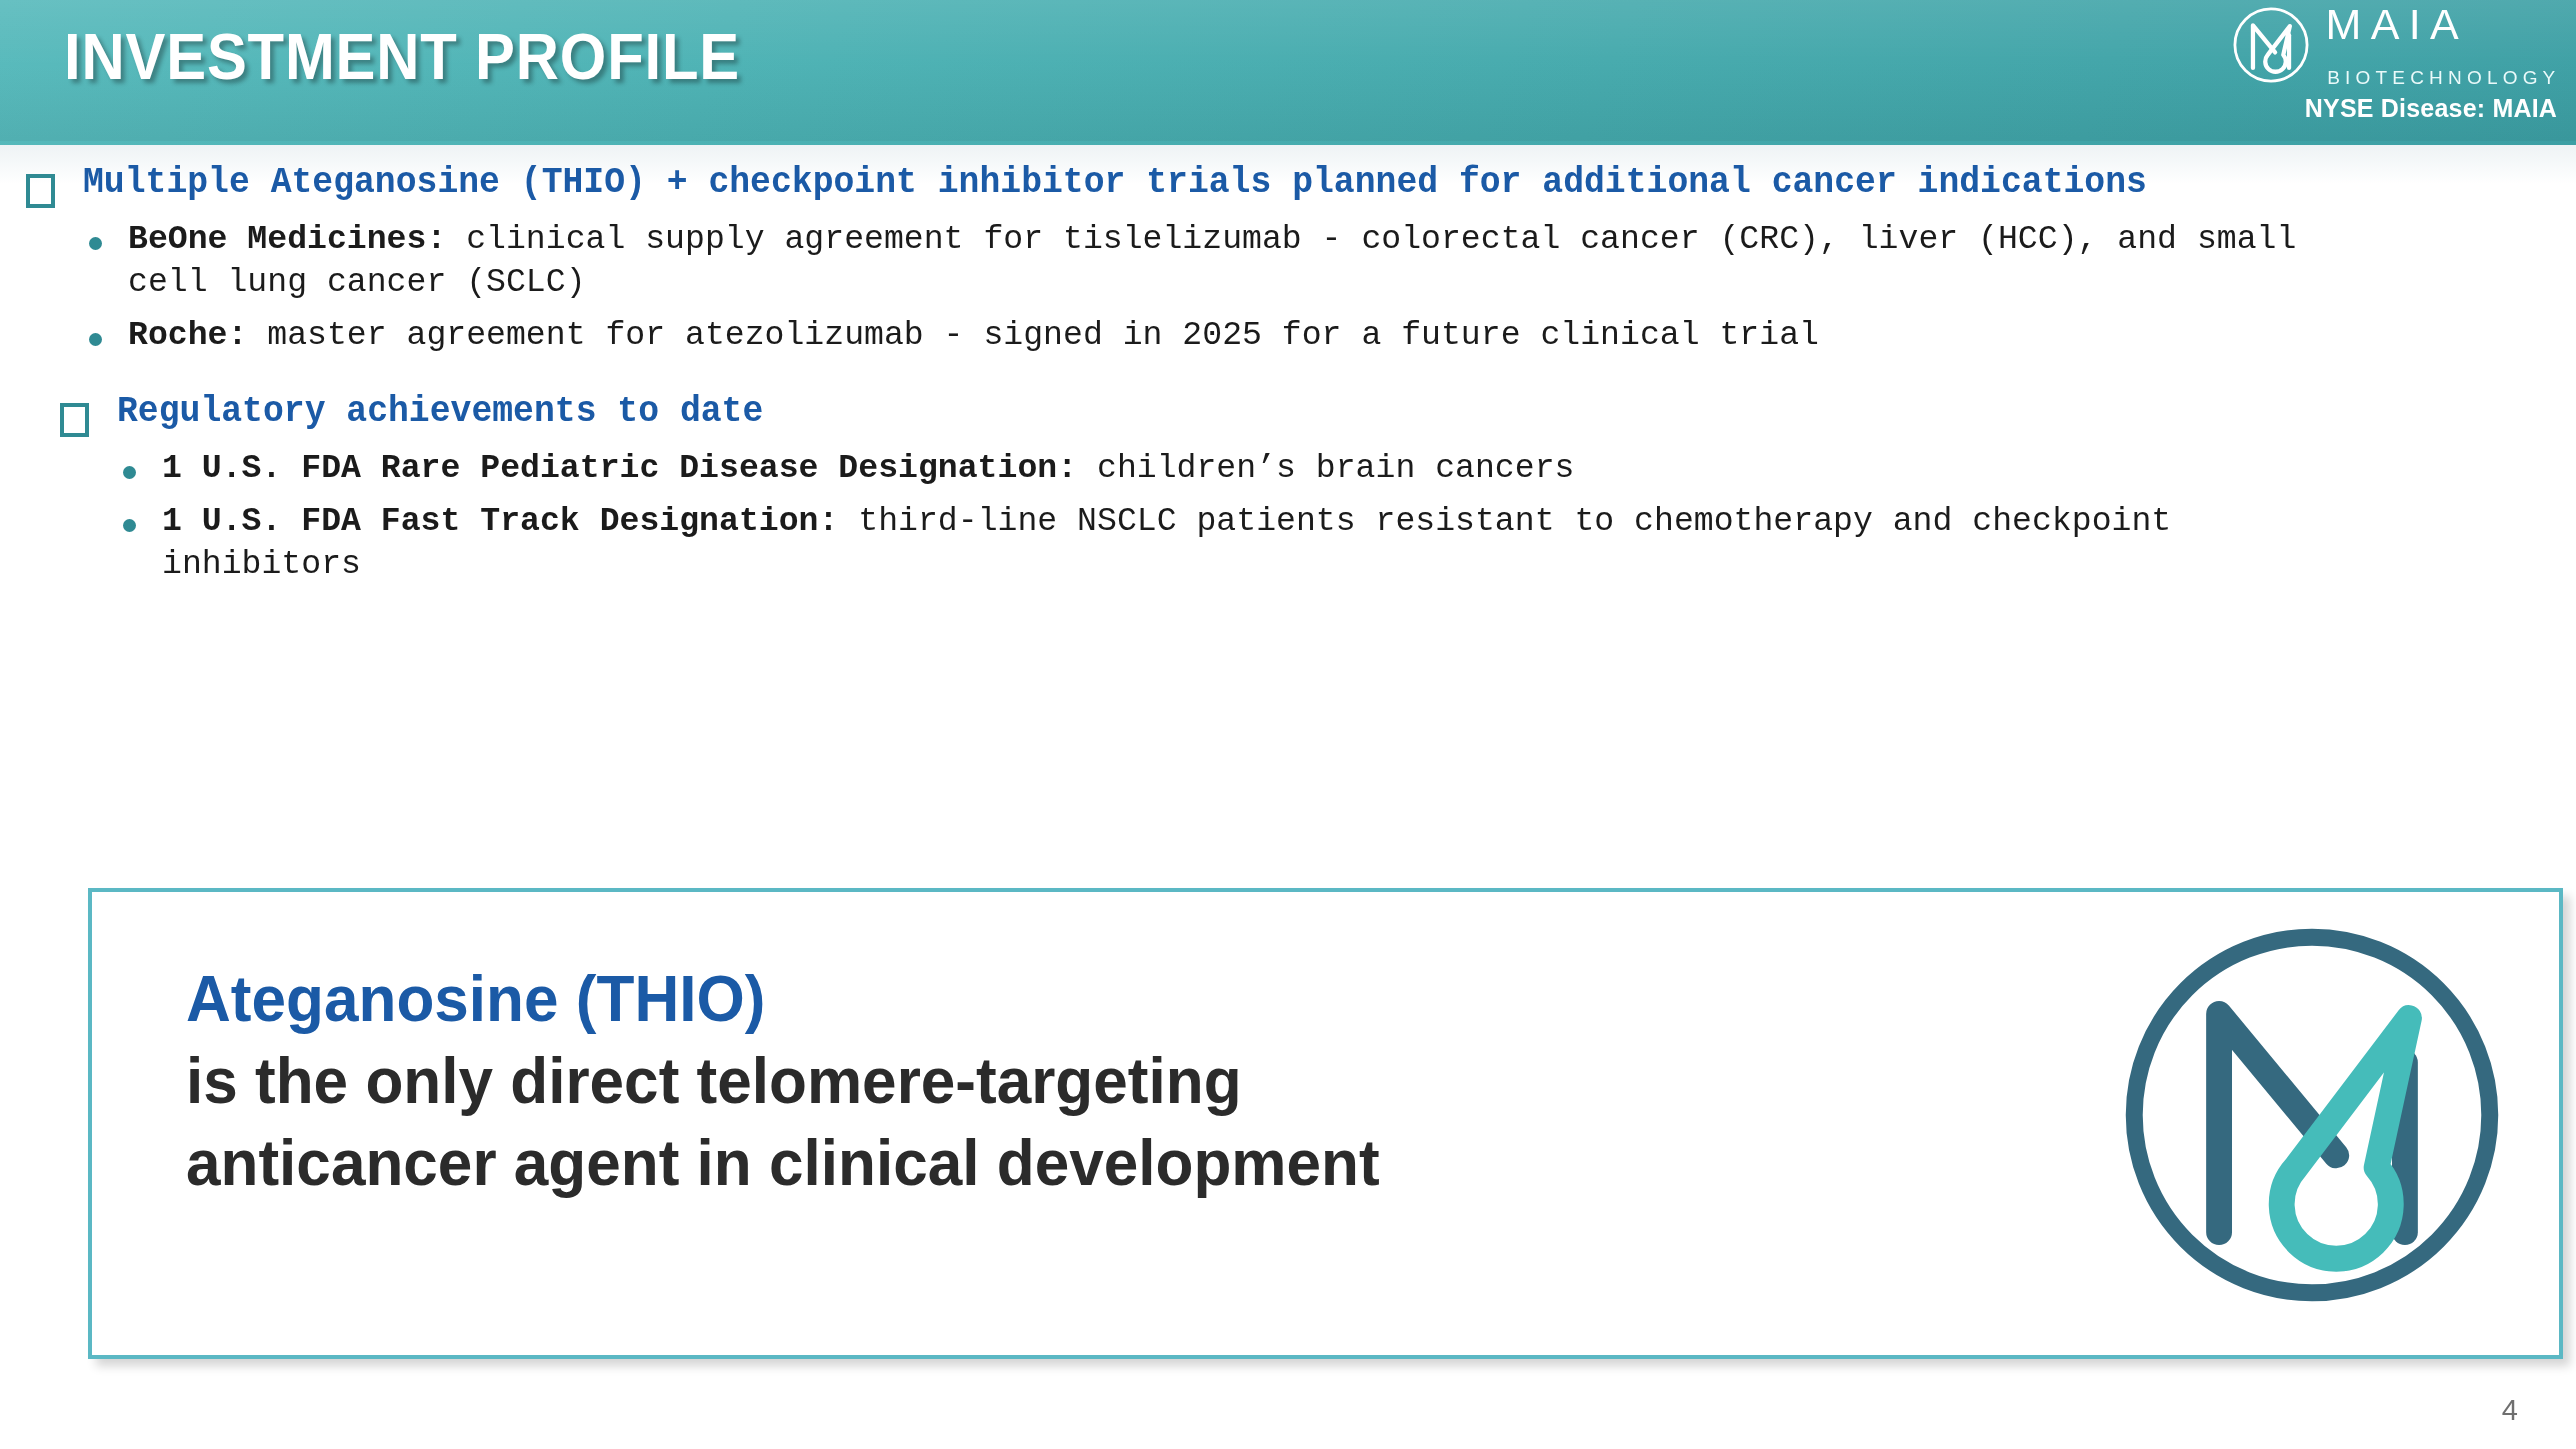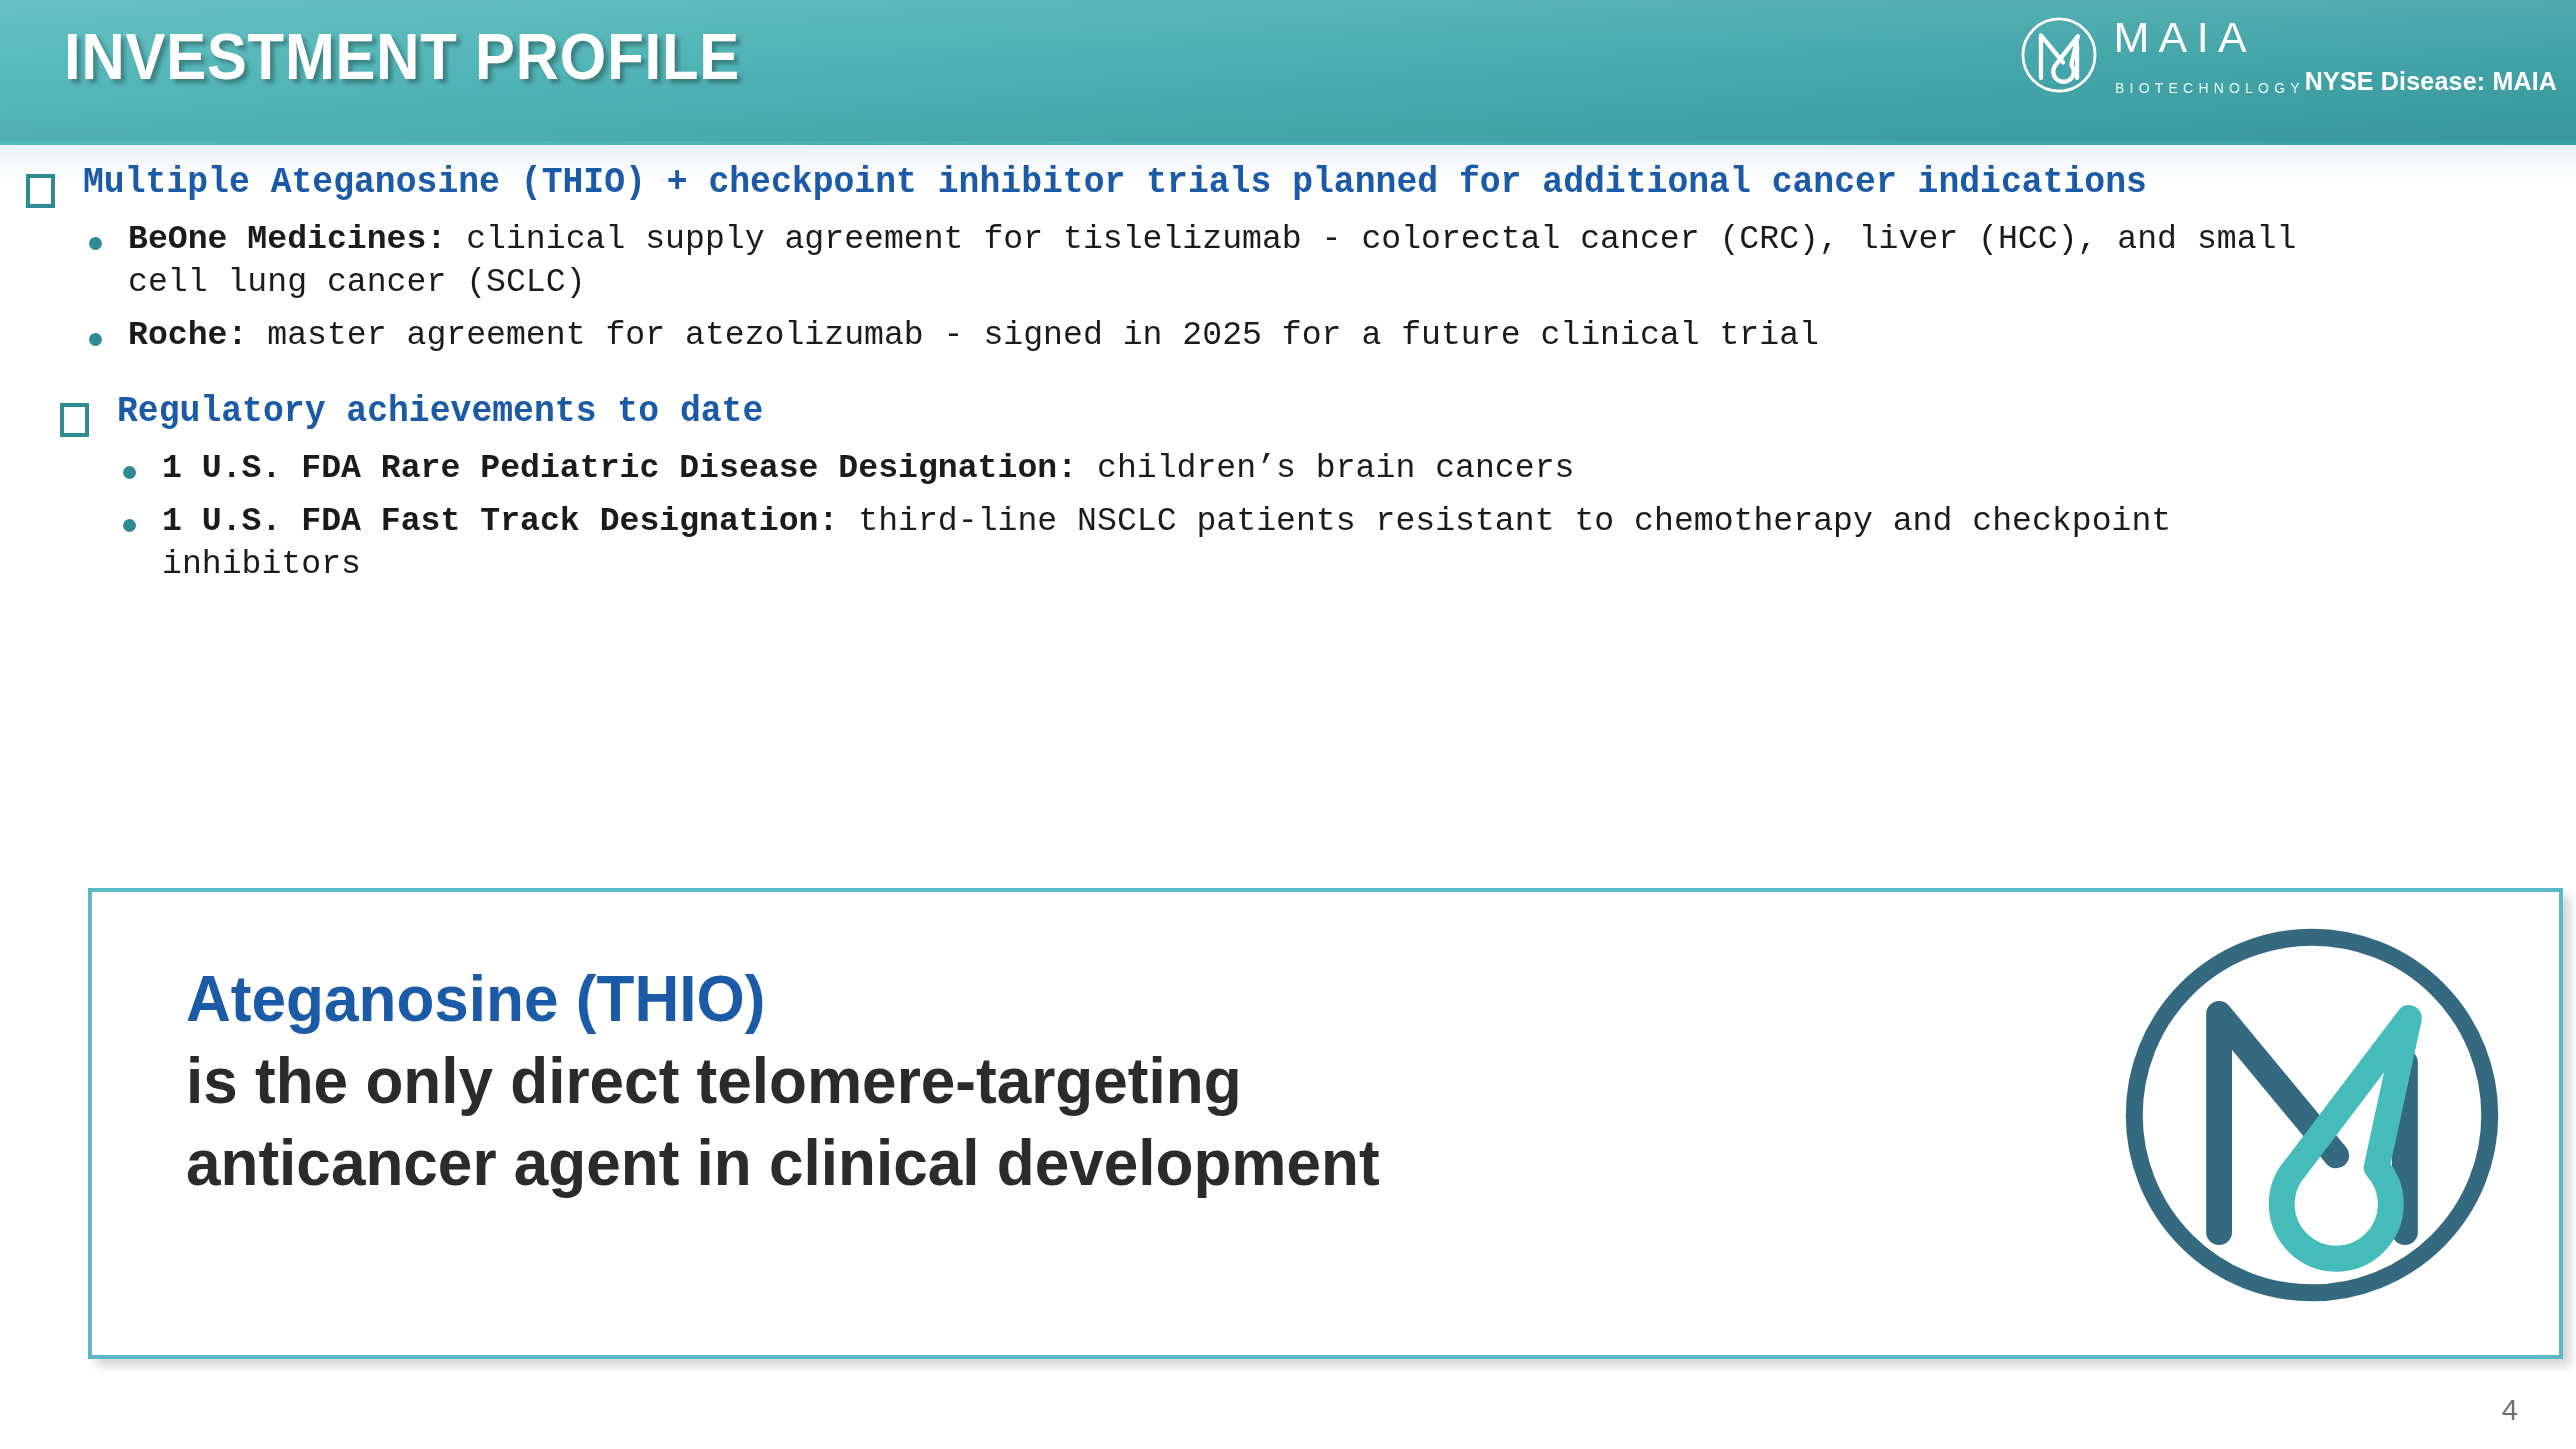--- a/index.html
+++ b/index.html
@@ -51,41 +51,41 @@
     transform: scaleX(0.92);
     transform-origin: left top;
     text-shadow: 4.3px 4.3px 4.3px rgba(0,0,0,0.30);
     white-space: nowrap;
   }
 
   
   #header-logo {
     position: absolute;
     right: 15.5px;
-    top: 14px;
+    top: 3px;
     display: flex;
-    flex-direction: row;
+    flex-direction: column;
     align-items: flex-end;
   }
   #header-logo-row {
     display: flex;
     align-items: center;
     gap: 13.7px;
   }
   #header-logo-mark { width: 82px; height: 82px; display: block; }
   #header-wordmark { display: flex; flex-direction: column; align-items: flex-start; }
   #header-wordmark-main {
     font-size: 43px;
     font-weight: 400;
     letter-spacing: 9.4px;
     color: #ffffff;
     line-height: 1.0;
   }
   #header-wordmark-sub {
-    font-size: 14px;
+    font-size: 19px;
     font-weight: 400;
     letter-spacing: 5.2px;
     color: #eafafa;
     line-height: 1.0;
     margin-top: 22px;
     margin-left: 1.7px;
     text-align: right;
   }
   #ticker {
     font-size: 25px;

